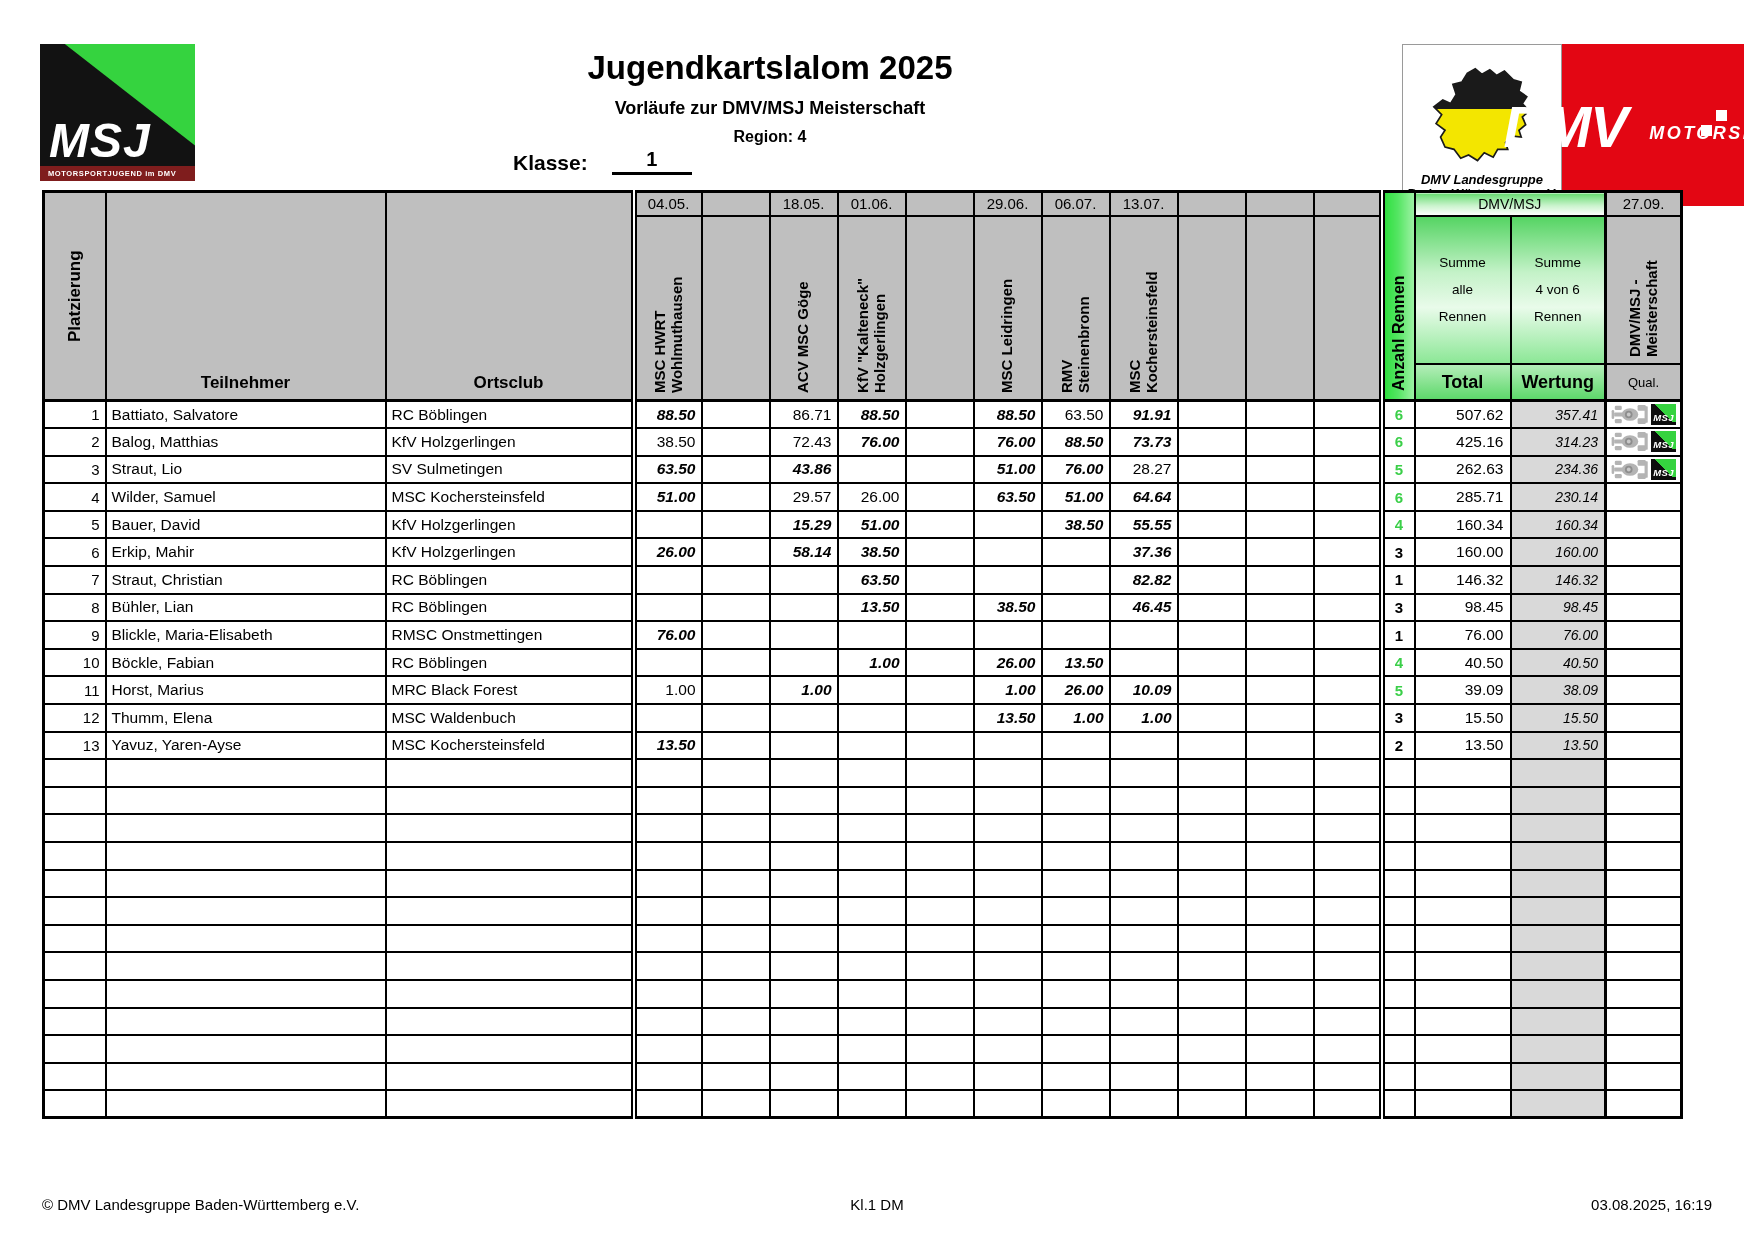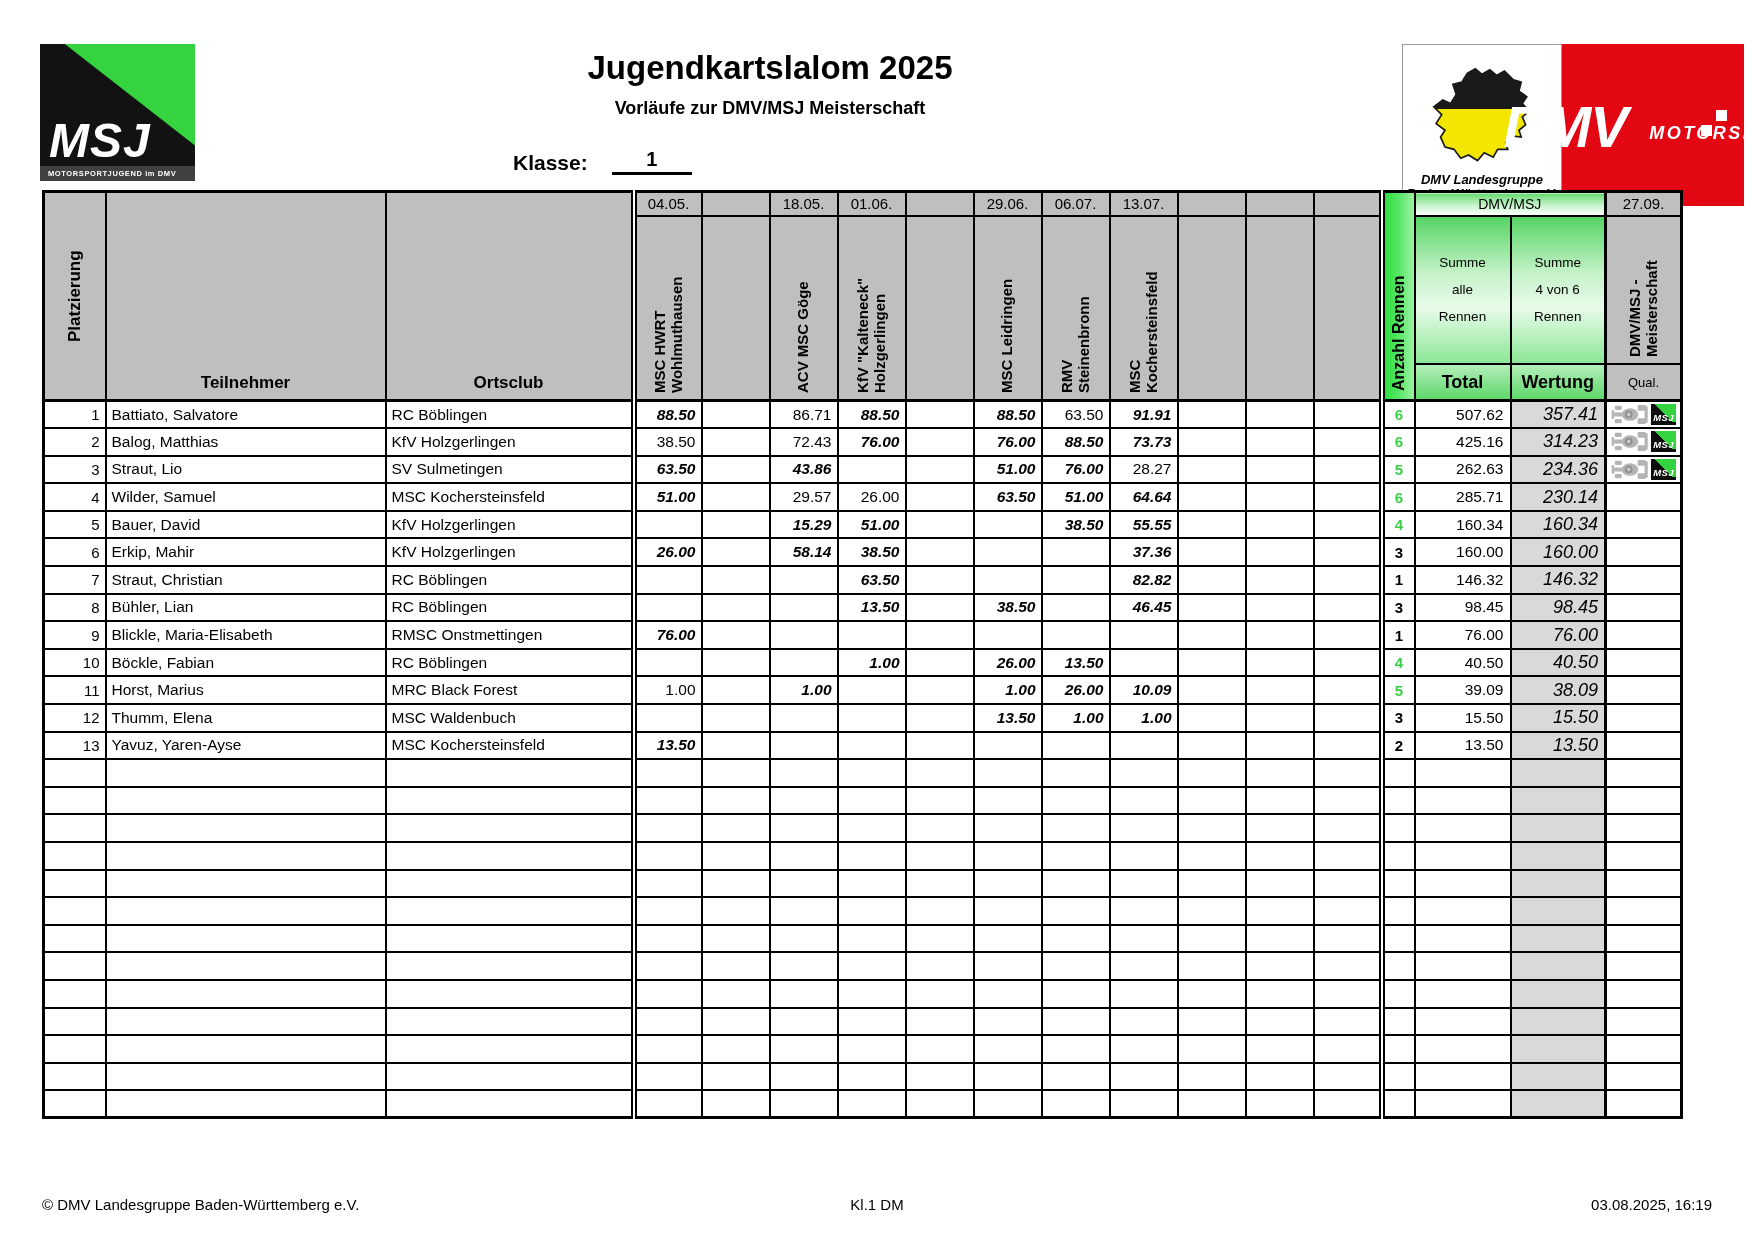--- a/index.html
+++ b/index.html
@@ -4,21 +4,21 @@
 <style>
   html,body{margin:0;padding:0;}
   body{
     width:1754px;height:1239px;position:relative;background:#fff;
     font-family:"Liberation Sans", sans-serif;color:#000;overflow:hidden;
   }
   
   .msj-logo{position:absolute;left:40px;top:44px;width:155px;height:137px;background:#121212;overflow:hidden;}
   .msj-green{position:absolute;inset:0;background:var(--msj-green,#35d33f);clip-path:polygon(16% 0,100% 0,100% 74%);}
   .msj-word{position:absolute;left:9px;bottom:16px;color:#fff;font-size:48px;font-weight:800;letter-spacing:1px;line-height:1;font-style:italic;}
-  .msj-strip{position:absolute;left:0;right:0;bottom:0;height:15px;background:#404040;color:#fff;
+  .msj-strip{position:absolute;left:0;right:0;bottom:0;height:15px;background:#7f1d1d;color:#fff;
     font-size:7.5px;display:flex;align-items:center;padding-left:8px;letter-spacing:.6px;font-weight:bold;margin-top:48px;}
   .title-block{position:absolute;left:300px;top:50px;width:940px;text-align:center;}
   .main-title{font-size:33px;font-weight:800;line-height:1.1;}
   .sub-title{font-size:18px;font-weight:bold;margin-top:12px;}
   .region-line{font-size:16px;font-weight:bold;margin-top:9px;}
   .klasse-row{position:absolute;left:513px;top:148px;display:flex;align-items:flex-end;}
   .klasse-label{font-size:21px;font-weight:800;}
   .klasse-value{width:80px;margin-left:24px;text-align:center;font-size:20px;font-weight:800;border-bottom:3px solid #000;padding-bottom:1px;}
   .right-logos{position:absolute;left:1402px;top:44px;height:162px;display:flex;}
   .lg-box{width:160px;background:#fff;border:1px solid #9a9a9a;display:flex;flex-direction:column;align-items:center;justify-content:flex-end;padding:3px 2px;box-sizing:border-box;}
@@ -60,21 +60,21 @@
   .qual-h{background:var(--header-grey,#bfbfbf);font-size:13px;font-weight:normal;text-align:center;vertical-align:middle;}
   tbody tr{height:27.6px;}
   tbody tr:first-child td{border-top:3px solid #000;}
   td.platz{text-align:right;padding-right:5px !important;font-size:15px;}
   td.pname,td.clubname{text-align:left;padding-left:5px !important;font-size:15.5px;white-space:nowrap;}
   td.res{text-align:right;padding-right:5px !important;font-size:15.5px;}
   td.res.em{font-weight:bold;font-style:italic;}
   td.count{text-align:center;font-size:15px;font-weight:800;}
   td.count.green{color:var(--count-green,#3bcf49);}
   td.total{text-align:right;padding-right:6px !important;font-size:15.5px;}
-  td.wert{text-align:right;padding-right:6px !important;font-size:18px;font-style:italic;background:var(--wertung-grey,#d9d9d9);}
+  td.wert{text-align:right;padding-right:6px !important;font-size:14px;font-style:italic;background:var(--wertung-grey,#d9d9d9);}
   td.qual{text-align:center;}
   .qwrap{display:flex;align-items:center;justify-content:center;gap:2px;}
   .mini-msj{display:inline-flex;width:25px;height:18px;background:linear-gradient(45deg,#0d0d0d 49.5%,var(--msj-green,#35d33f) 50%);
     align-items:flex-end;justify-content:center;border-bottom:3px solid #0d0d0d;}
   .mini-msj-txt{color:#fff;font-weight:800;font-size:9.5px;line-height:9px;font-style:italic;letter-spacing:.3px;}
   
   .page-footer{position:absolute;left:42px;top:1196px;width:1670px;display:flex;font-size:15px;}
   .page-footer .f-left{flex:1;text-align:left;}
   .page-footer .f-center{flex:1;text-align:center;}
   .page-footer .f-right{flex:1;text-align:right;}
@@ -84,20 +84,21 @@
 
 <div class="msj-logo">
   <div class="msj-green"></div>
   <div class="msj-word">MSJ</div>
   <div class="msj-strip">MOTORSPORTJUGEND im DMV</div>
 </div>
 
 <div class="title-block">
   <div class="main-title">Jugendkartslalom 2025</div>
   <div class="sub-title">Vorläufe zur DMV/MSJ Meisterschaft</div>
+  <div class="region-line">Region: 4</div>
 </div>
 
 <div class="klasse-row">
   <span class="klasse-label">Klasse:</span>
   <span class="klasse-value">1</span>
 </div>
 
 <div class="right-logos">
   <div class="lg-box">
     <svg class="lg-map" width="112" height="108" viewBox="0 0 100 92">

